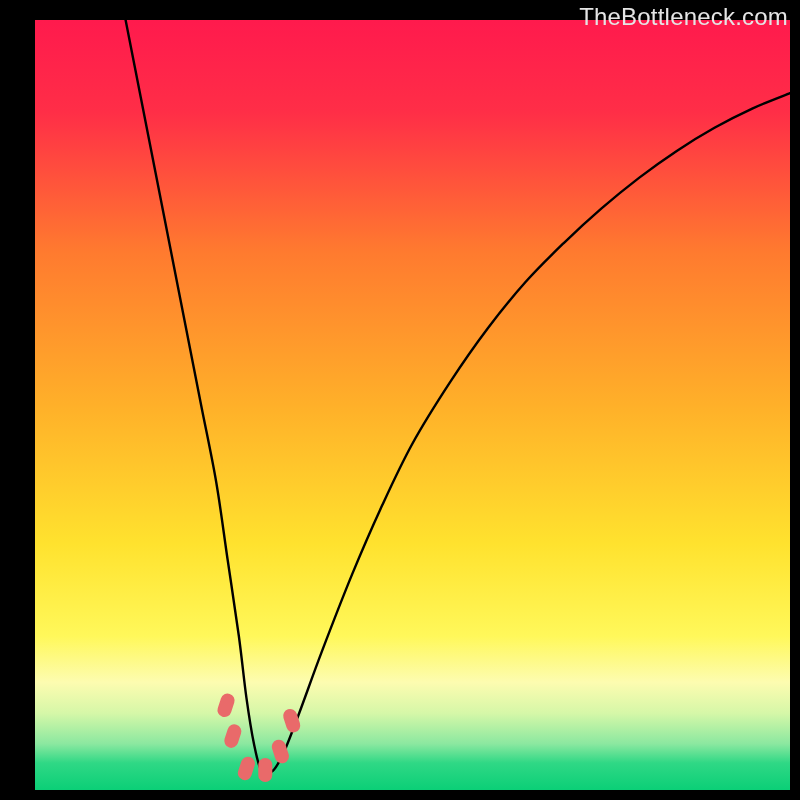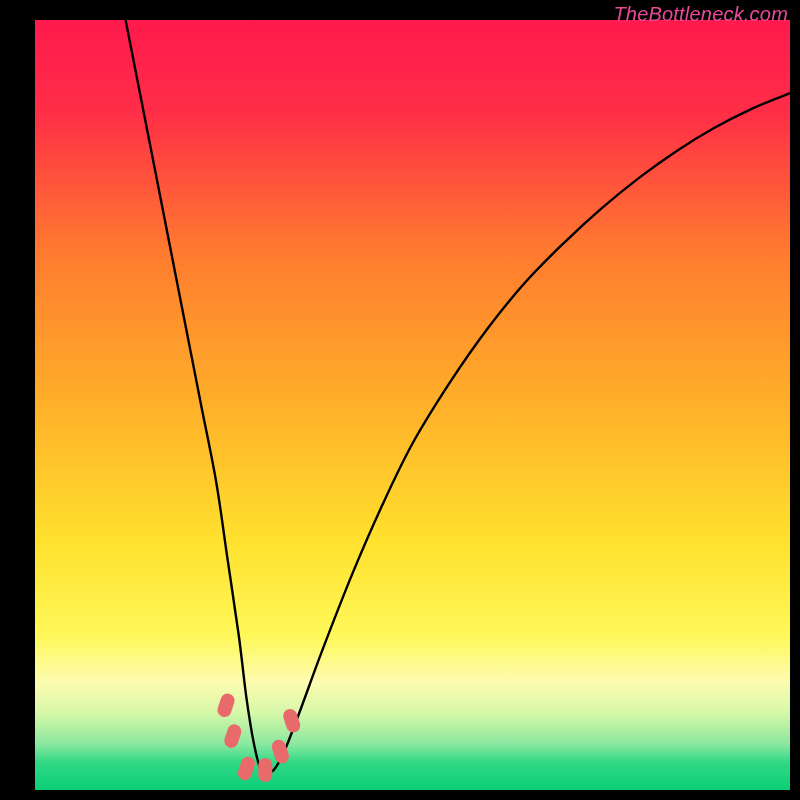--- a/index.html
+++ b/index.html
@@ -31,25 +31,24 @@
     position: absolute;
     left: 0;
     top: 0;
     width: 100%;
     height: 100%;
   }
   .watermark {
     position: absolute;
     top: 3px;
     right: 12px;
-    color: #ec4899;
-    font-size: 20px;
+    color: #e5e5e5;
+    font-size: 24px;
     font-weight: 500;
     letter-spacing: 0.2px;
-    font-style: italic;
   }
   svg.curve {
     position: absolute;
     left: 0;
     top: 0;
     width: 100%;
     height: 100%;
   }
 </style>
 </head>

